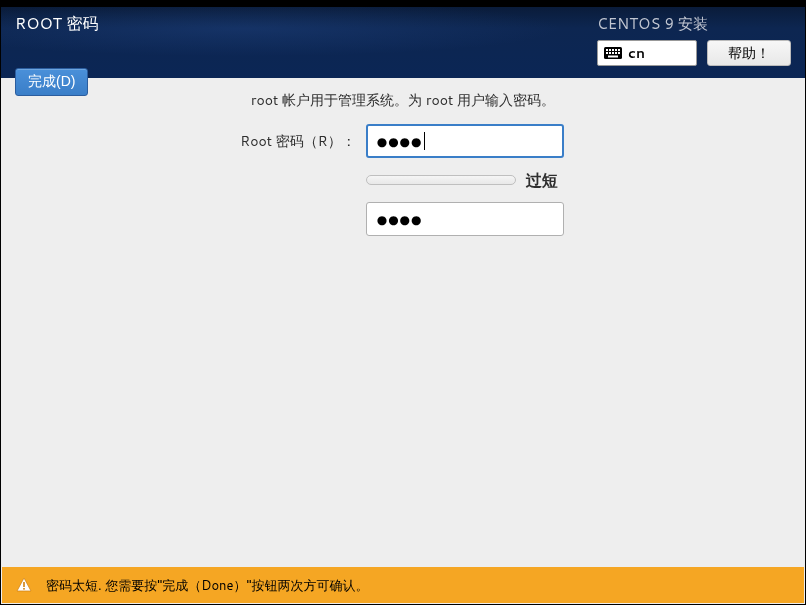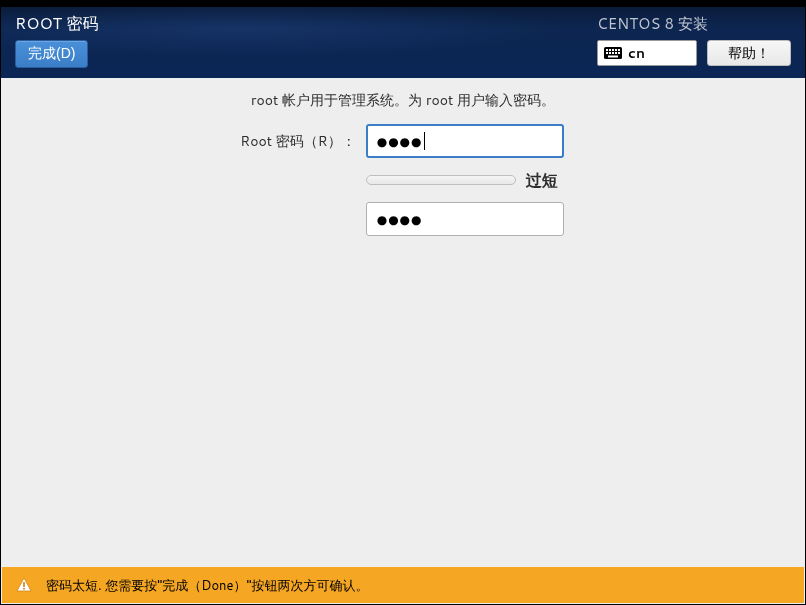--- a/index.html
+++ b/index.html
@@ -44,20 +44,21 @@
     }
     .done-button {
       background: linear-gradient(to bottom, #4a90d9, #3a7ec8);
       border: 1px solid #2b5d9e;
       border-radius: 3px;
       color: #fff;
       padding: 4px 12px;
       font-size: 14px;
       cursor: pointer;
       box-shadow: inset 0 1px 0 rgba(255,255,255,0.2);
+      margin-top: 28px;
     }
     .top-right {
       padding: 4px 12px;
       text-align: right;
     }
     .distro-title {
       color: #c0c5d0;
       font-size: 15px;
       font-weight: 400;
       margin-bottom: 6px;
@@ -210,21 +211,21 @@
 </head>
 <body>
 
 <div class="frame">
   <div class="topbar">
     <div class="top-left">
       <div class="page-title">ROOT 密码</div>
       <button class="done-button">完成(D)</button>
     </div>
     <div class="top-right">
-      <div class="distro-title">CENTOS 8 安装</div>
+      <div class="distro-title">CENTOS 9 安装</div>
       <div class="top-right-row">
         <div class="keyboard-indicator">
           <span class="kb-icon">
             <svg width="18" height="12" viewBox="0 0 18 12">
               <rect x="0" y="0" width="18" height="12" rx="1.5" fill="#000"></rect>
               <rect x="2" y="2" width="2" height="2" fill="#fff"></rect>
               <rect x="5" y="2" width="2" height="2" fill="#fff"></rect>
               <rect x="8" y="2" width="2" height="2" fill="#fff"></rect>
               <rect x="11" y="2" width="2" height="2" fill="#fff"></rect>
               <rect x="14" y="2" width="2" height="2" fill="#fff"></rect>

